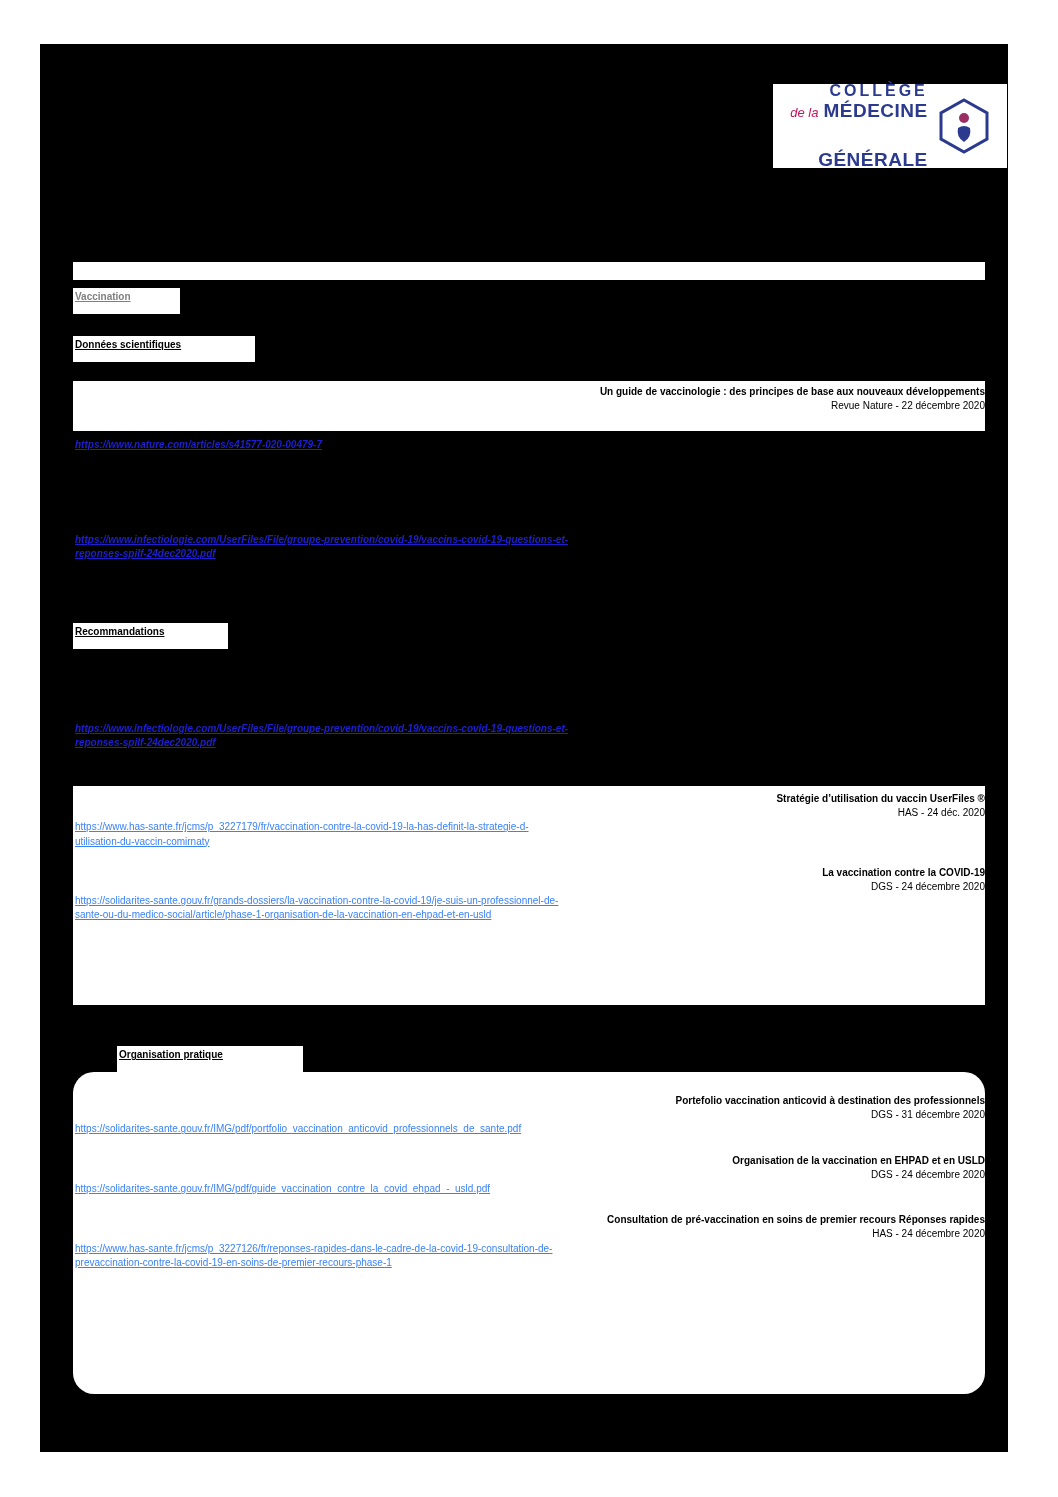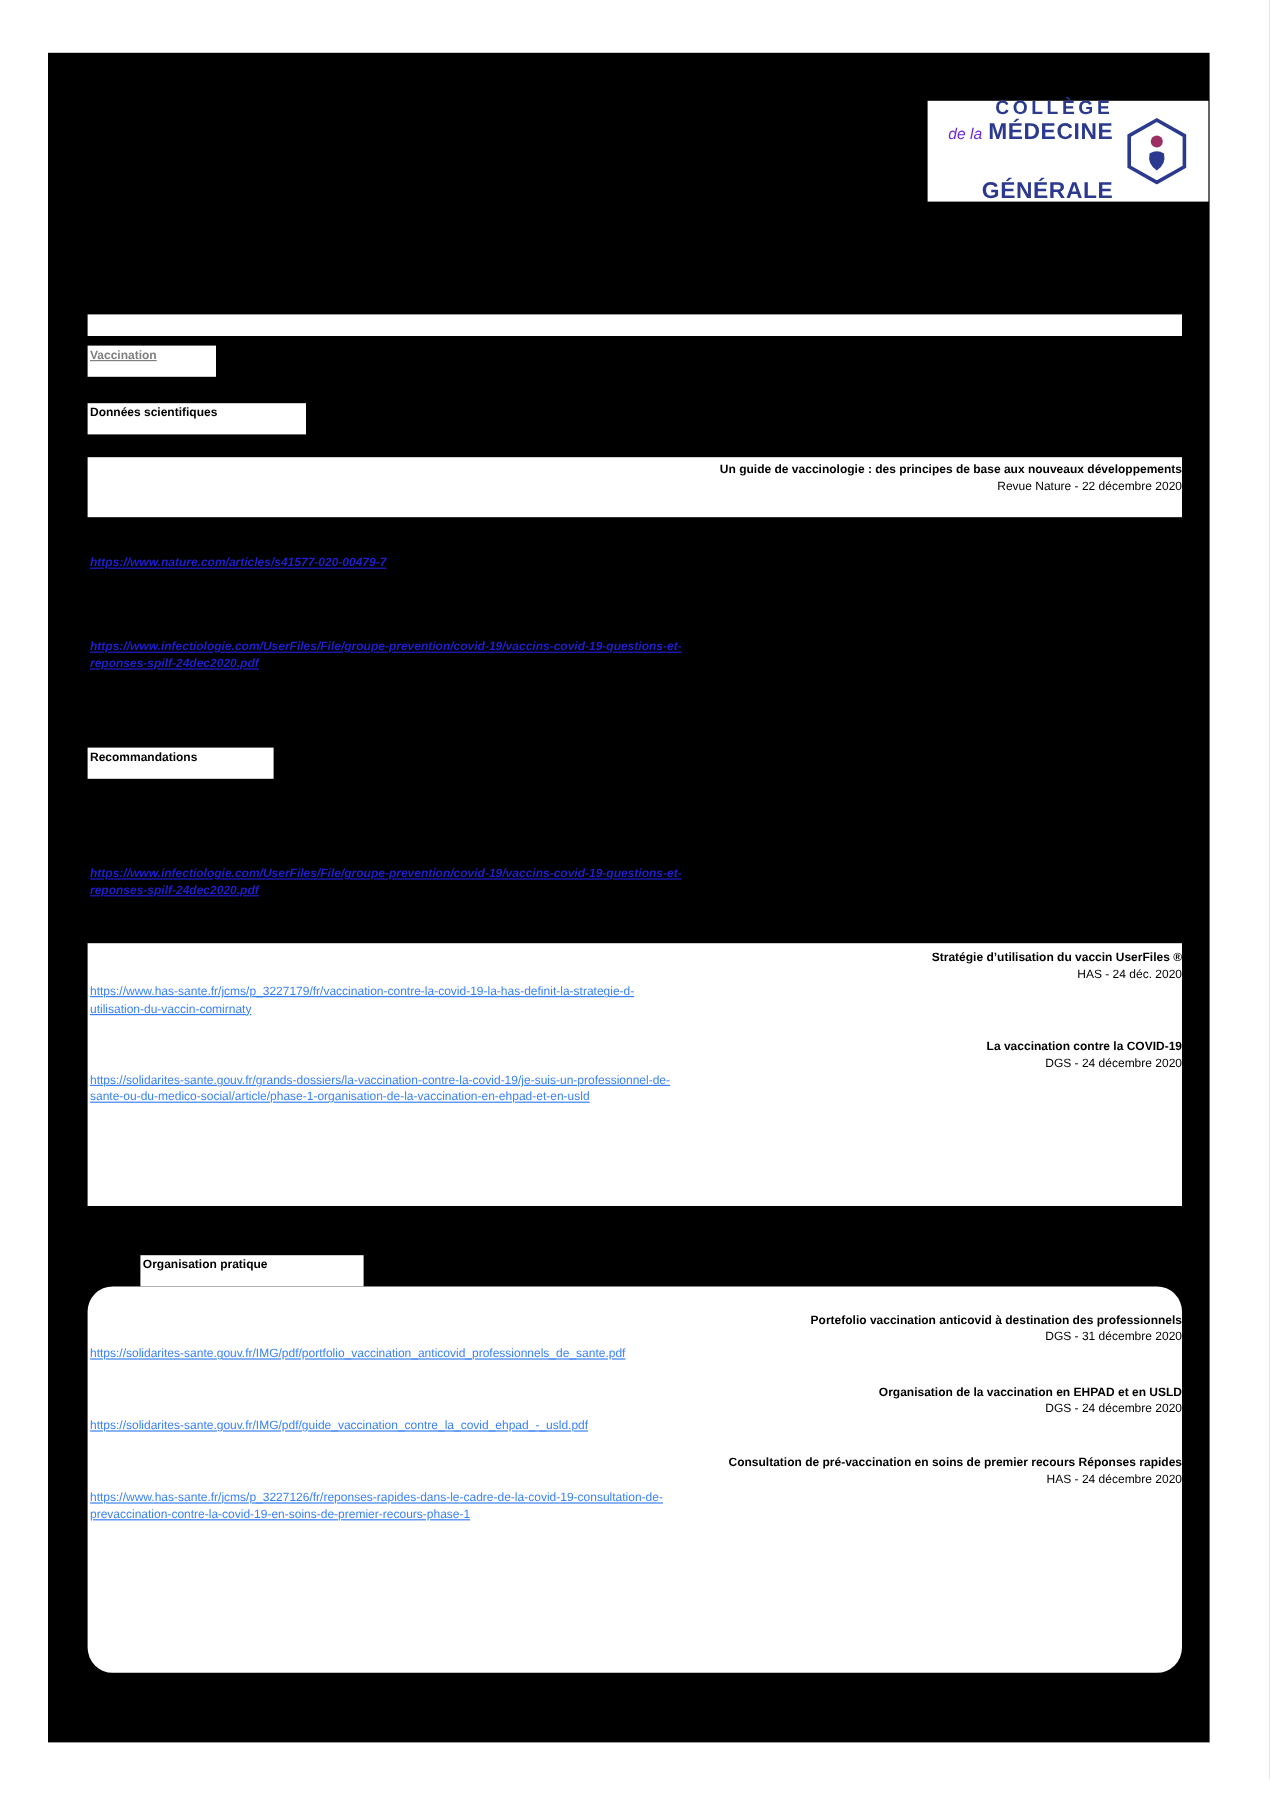--- a/index.html
+++ b/index.html
@@ -56,21 +56,21 @@
   .logo-l2 {
     font-size: 19px;
     font-weight: bold;
     color: #2b3a8f;
     letter-spacing: 0.5px;
   }
   .logo-l2 .dela {
     font-size: 13px;
     font-weight: normal;
     font-style: italic;
-    color: #6d28d9;
+    color: #be185d;
     letter-spacing: 0;
     margin-right: 5px;
   }
   .logo-l3 {
     font-size: 19px;
     font-weight: bold;
     color: #2b3a8f;
     letter-spacing: 0.5px;
     margin-top: 28px;
   }
@@ -89,20 +89,21 @@
   }
   .txt {
     font-size: 10px;
     color: #000000;
     line-height: 1.42;
     white-space: nowrap;
   }
   .bold { font-weight: bold; }
   .heading-ul {
     font-weight: bold;
+    text-decoration: underline;
   }
   .vaccination-title {
     font-weight: bold;
     text-decoration: underline;
     color: #7f7f7f;
   }
   .link {
     color: #3b82f6;
     text-decoration: underline;
     white-space: nowrap;
@@ -149,21 +150,21 @@
   </div>
 
   <div class="band" style="left:73px; top:336px; width:182px; height:26px; padding:2px 0 0 2px;">
     <div class="txt heading-ul">Données scientifiques</div>
   </div>
 
   <div class="band" style="left:73px; top:381px; width:912px; height:50px; padding:4px 0 0 2px;">
     <div class="txt bold row">Un guide de vaccinologie : des principes de base aux nouveaux développements</div>
     <div class="txt row">Revue Nature  - 22 décembre 2020</div>
   </div>
-  <div style="position:absolute; left:75px; top:438px;margin-top:25px;">
+  <div style="position:absolute; left:75px; top:438px;">
     <div class="txt link-bold">https://www.nature.com/articles/s41577-020-00479-7</div>
   </div>
 
   <div style="position:absolute; left:75px; top:533px; line-height:1.55;">
     <div class="txt link-bold">https://www.infectiologie.com/UserFiles/File/groupe-prevention/covid-19/vaccins-covid-19-questions-et-</div>
     <div class="txt link-bold">reponses-spilf-24dec2020.pdf</div>
   </div>
 
   <div class="band" style="left:73px; top:623px; width:155px; height:26px; padding:2px 0 0 2px;">
     <div class="txt heading-ul">Recommandations</div>

